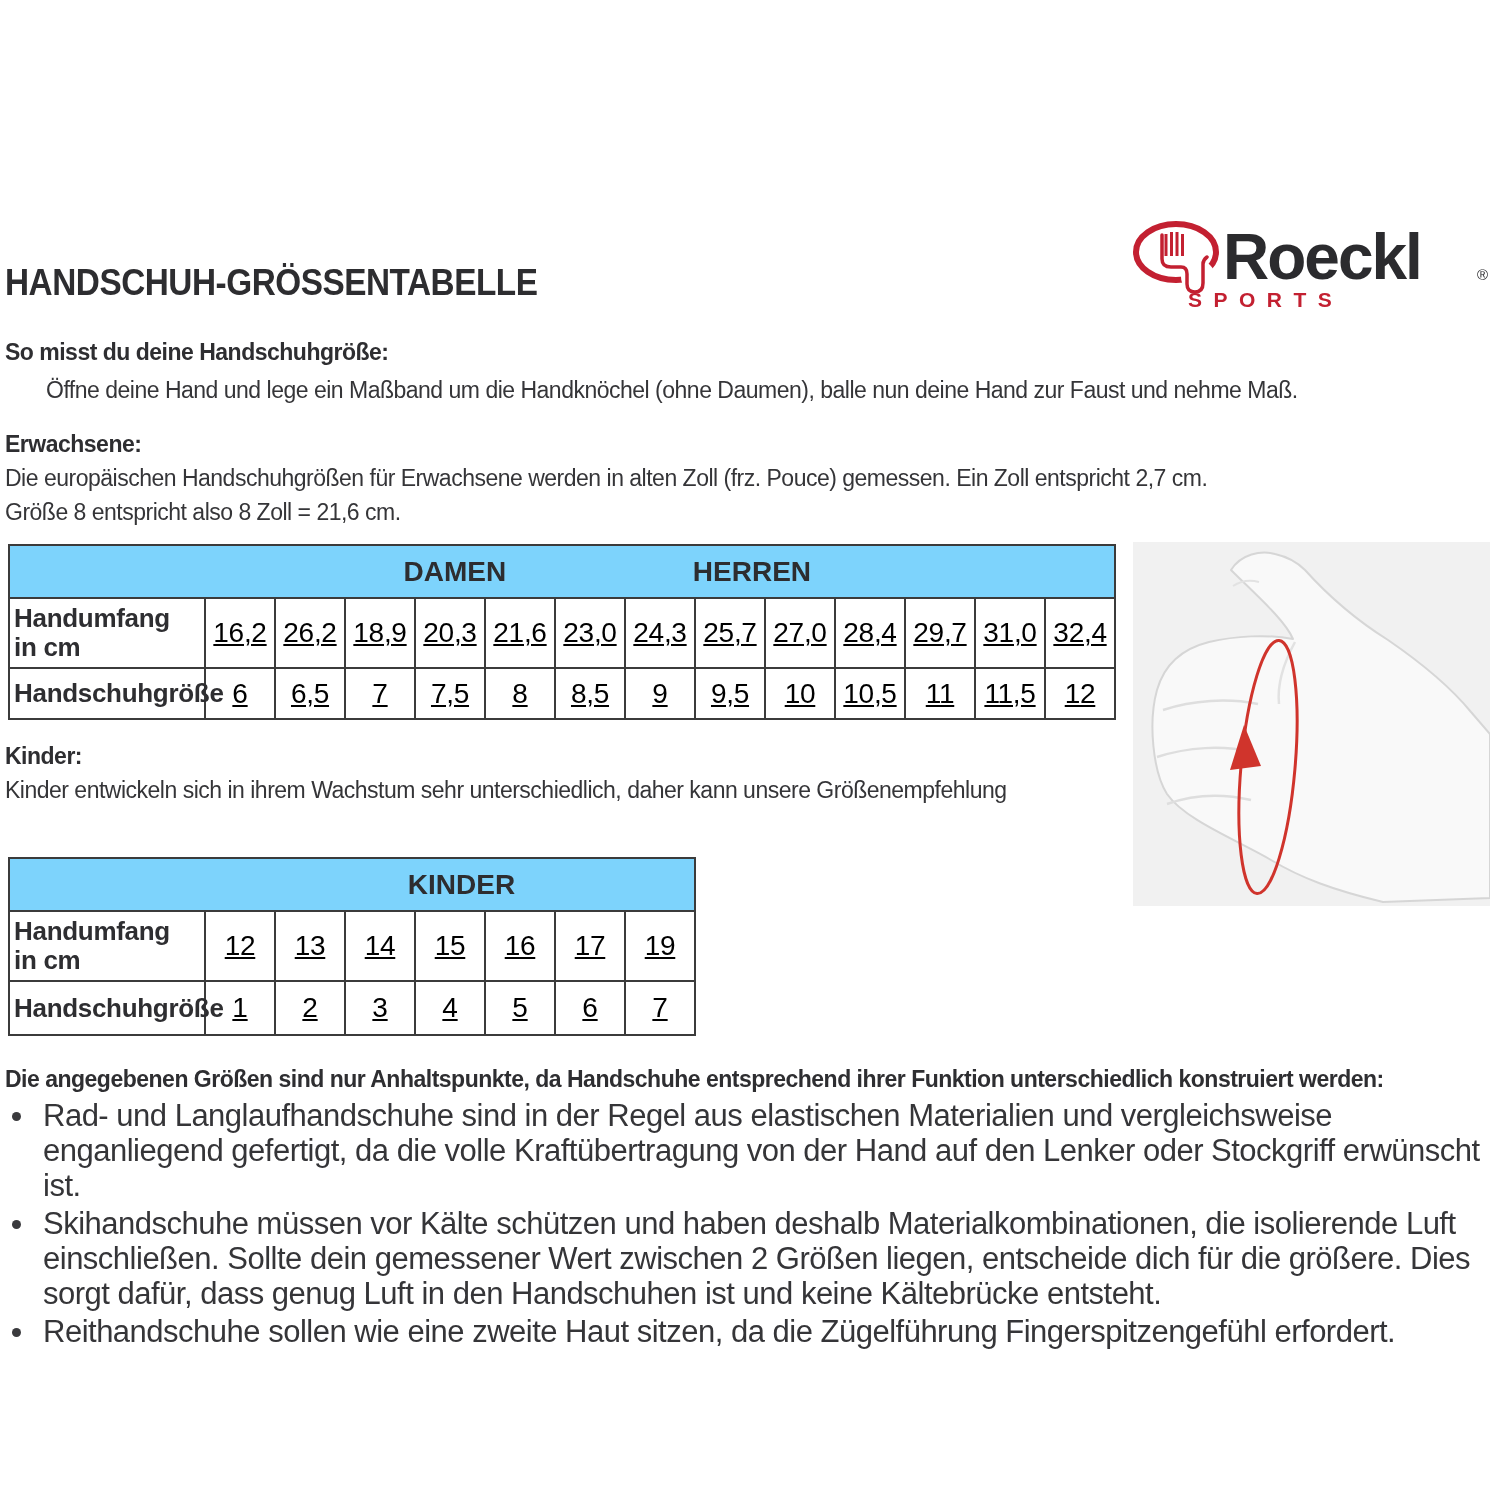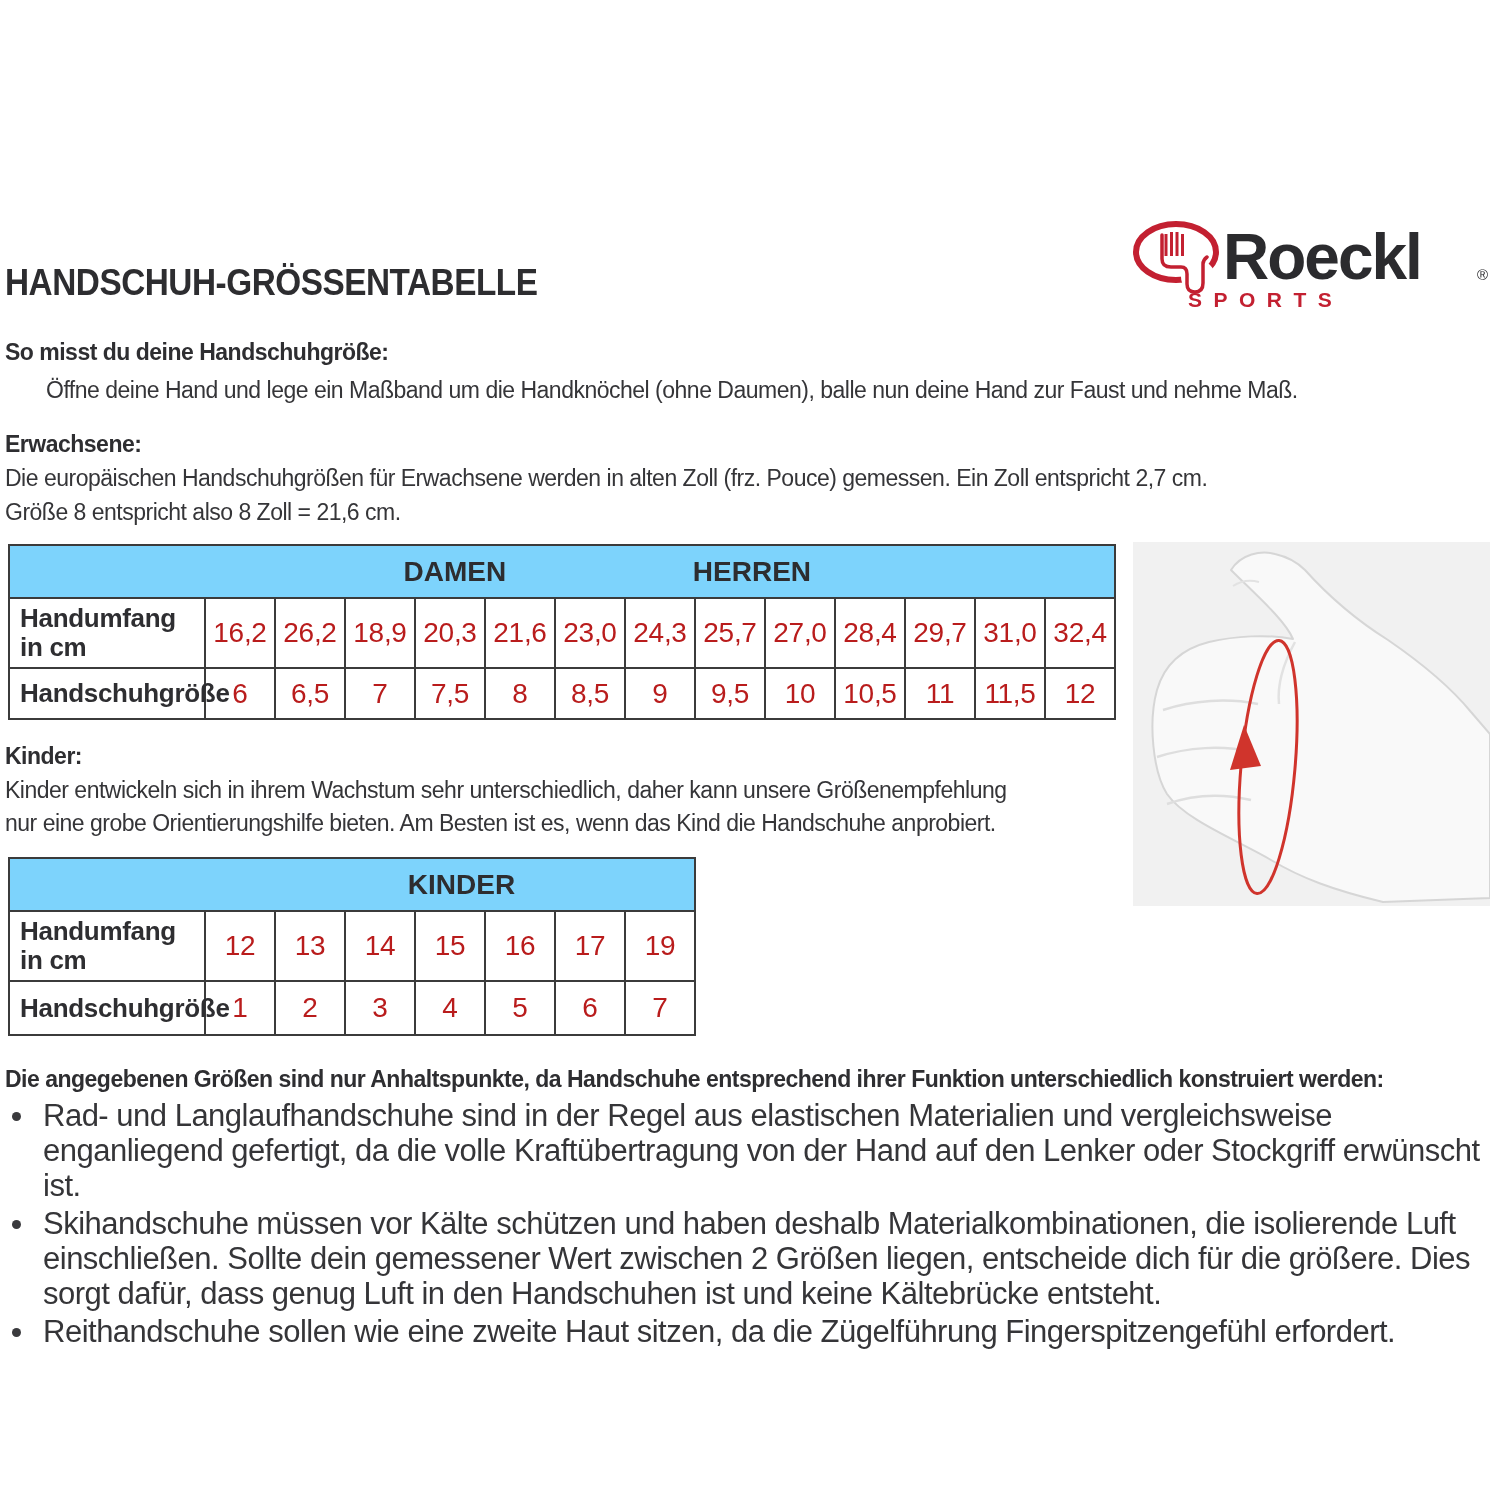--- a/index.html
+++ b/index.html
@@ -41,26 +41,26 @@
   }
   td.group-header {
     background:#7dd3fc; height:53px; position:relative;
   }
   td.group-header .grp {
     position:absolute; top:50%; transform:translate(-50%,-50%);
     font-weight:700; font-size:28px; color:#2d2d30; letter-spacing:0;
     white-space:nowrap;
   }
   td.row-label {
-    text-align:left; padding:5px 10px;
+    text-align:left; padding:5px 4px;
     font-weight:700; font-size:26px; line-height:29px; color:#2e2e31;
     letter-spacing:-0.3px;
   }
   td.val {
-    text-align:center; font-size:28px; color:#b91c1c; letter-spacing:-0.3px;
+    text-align:center; font-size:28px; color:#000000; letter-spacing:-0.3px;text-decoration:underline;
   }
   #adult-table td.val { height:51px; }
   #adult-table tr.row-umfang td.val { height:56px; }
   #kids-table td.val { height:54px; }
   #kids-table tr.row-umfang td.val { height:59px; }
 
   
   .notes-list {
     position:absolute; left:5px; top:1098px; width:1488px;
     list-style:none;
@@ -199,21 +199,20 @@
 
       <g>
         <ellipse cx="135" cy="225" rx="27" ry="127" fill="none" stroke="#d0342c" stroke-width="3" transform="rotate(5 135 225)"></ellipse>
         <polygon points="111,183 97,228 128,224" fill="#d0342c"></polygon>
       </g>
     </svg>
   </div>
 
   <div class="txt bold" style="top:740px;">Kinder:</div>
   <div class="txt" style="top:774px;">Kinder entwickeln sich in ihrem Wachstum sehr unterschiedlich, daher kann unsere Größenempfehlung</div>
-  <div class="txt" style="top:807px;">nur eine grobe Orientierungshilfe bieten. Am Besten ist es, wenn das Kind die Handschuhe anprobiert.</div>
 
   <table class="size-table" id="kids-table" style="top:857px; width:686px;">
     <colgroup>
       <col style="width:196px;">
       <col style="width:70px;">
         <col style="width:70px;">
         <col style="width:70px;">
         <col style="width:70px;">
       <col style="width:70px;">
         <col style="width:70px;">

